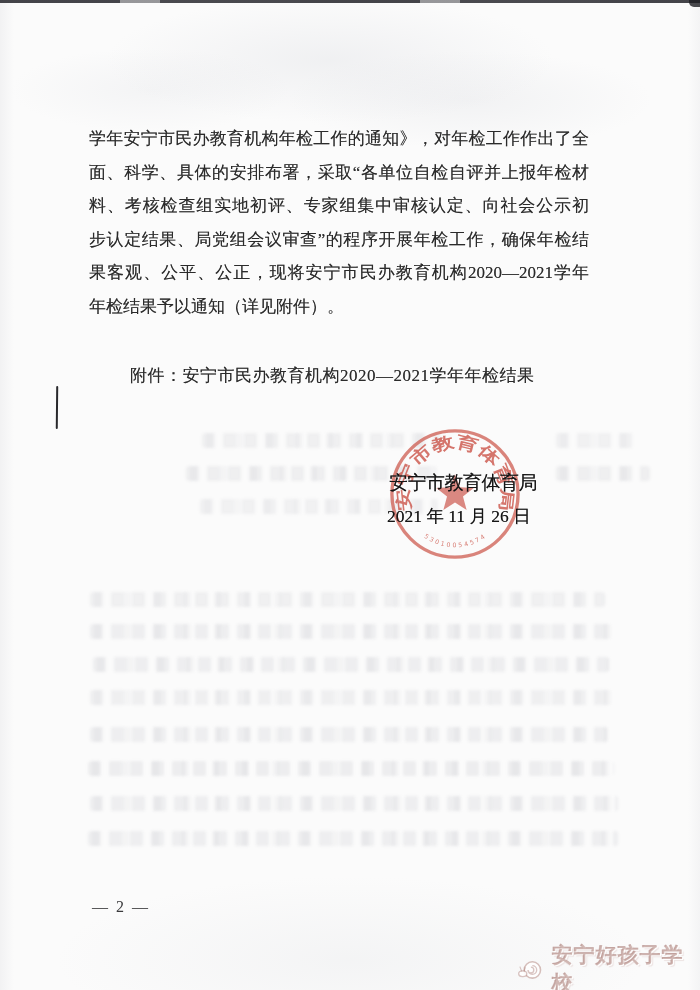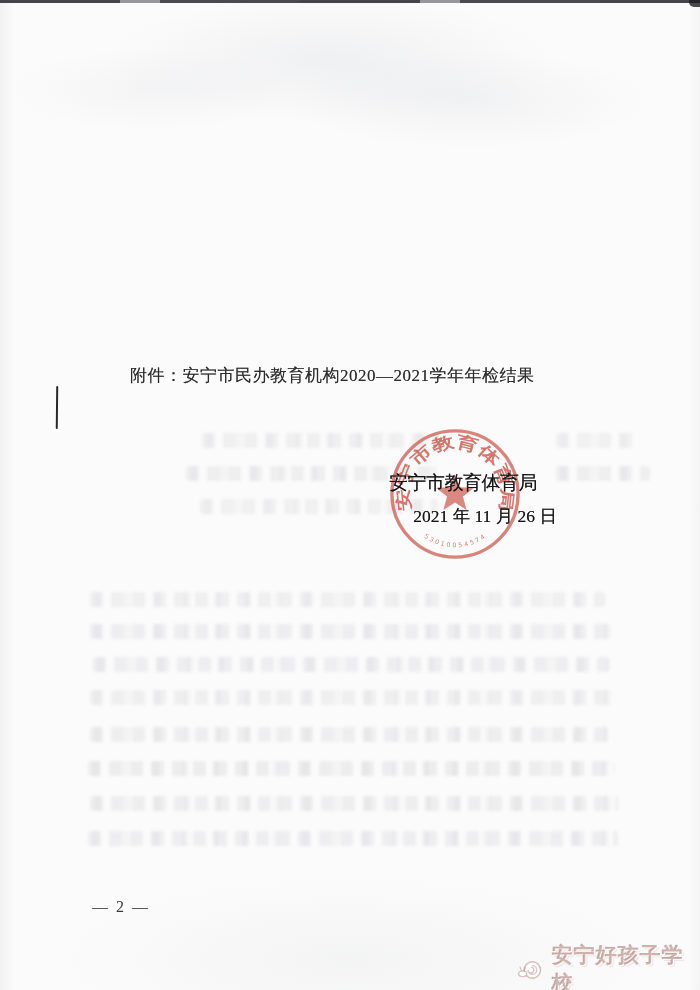--- a/index.html
+++ b/index.html
@@ -61,21 +61,20 @@
   }
   .sig-org{
     position:absolute;left:389px;top:470px;width:160px;
     font-size:19px;letter-spacing:-.5px;color:#151515;font-weight:500;
     text-shadow:0 0 .5px rgba(20,20,20,.6);
   }
   .sig-date{
     position:absolute;left:387px;top:504px;width:170px;
     font-size:17.5px;color:#151515;font-weight:500;
     text-shadow:0 0 .5px rgba(20,20,20,.6);
-    text-align:right;
   }
   .page-number{
     position:absolute;left:92px;top:898px;
     font-size:16px;color:#3a3a3c;letter-spacing:2px;
   }
   
   .watermark{
     position:absolute;left:516px;top:941px;display:flex;align-items:center;gap:7px;
   }
   .wm-text{
@@ -87,20 +86,28 @@
 </style>
 </head>
 <body>
 
 <div class="page">
 
   <div class="top-edge"></div>
   <div class="corner-mark"></div>
   <div class="stray-line"></div>
 
+  <div class="body-text">
+    <div class="tline justify">学年安宁市民办教育机构年检工作的通知》，对年检工作作出了全</div>
+    <div class="tline justify">面、科学、具体的安排布署，采取“各单位自检自评并上报年检材</div>
+    <div class="tline justify">料、考核检查组实地初评、专家组集中审核认定、向社会公示初</div>
+    <div class="tline justify">步认定结果、局党组会议审查”的程序开展年检工作，确保年检结</div>
+    <div class="tline justify">果客观、公平、公正，现将安宁市民办教育机构2020—2021学年</div>
+    <div class="tline">年检结果予以通知（详见附件）。</div>
+  </div>
 
   <div class="attachment">附件：安宁市民办教育机构2020—2021学年年检结果</div>
 
   <div class="bleed" style="top:433px;left:202px;width:238px;opacity:.55"></div>
   <div class="bleed" style="top:433px;left:556px;width:84px;opacity:.5"></div>
   <div class="bleed" style="top:466px;left:186px;width:252px;opacity:.6"></div>
   <div class="bleed" style="top:466px;left:556px;width:94px;opacity:.6"></div>
   <div class="bleed" style="top:499px;left:200px;width:238px;opacity:.5"></div>
   <div class="bleed" style="top:592px;left:90px;width:515px;opacity:.55"></div>
   <div class="bleed" style="top:624px;left:90px;width:522px;opacity:.62"></div>

